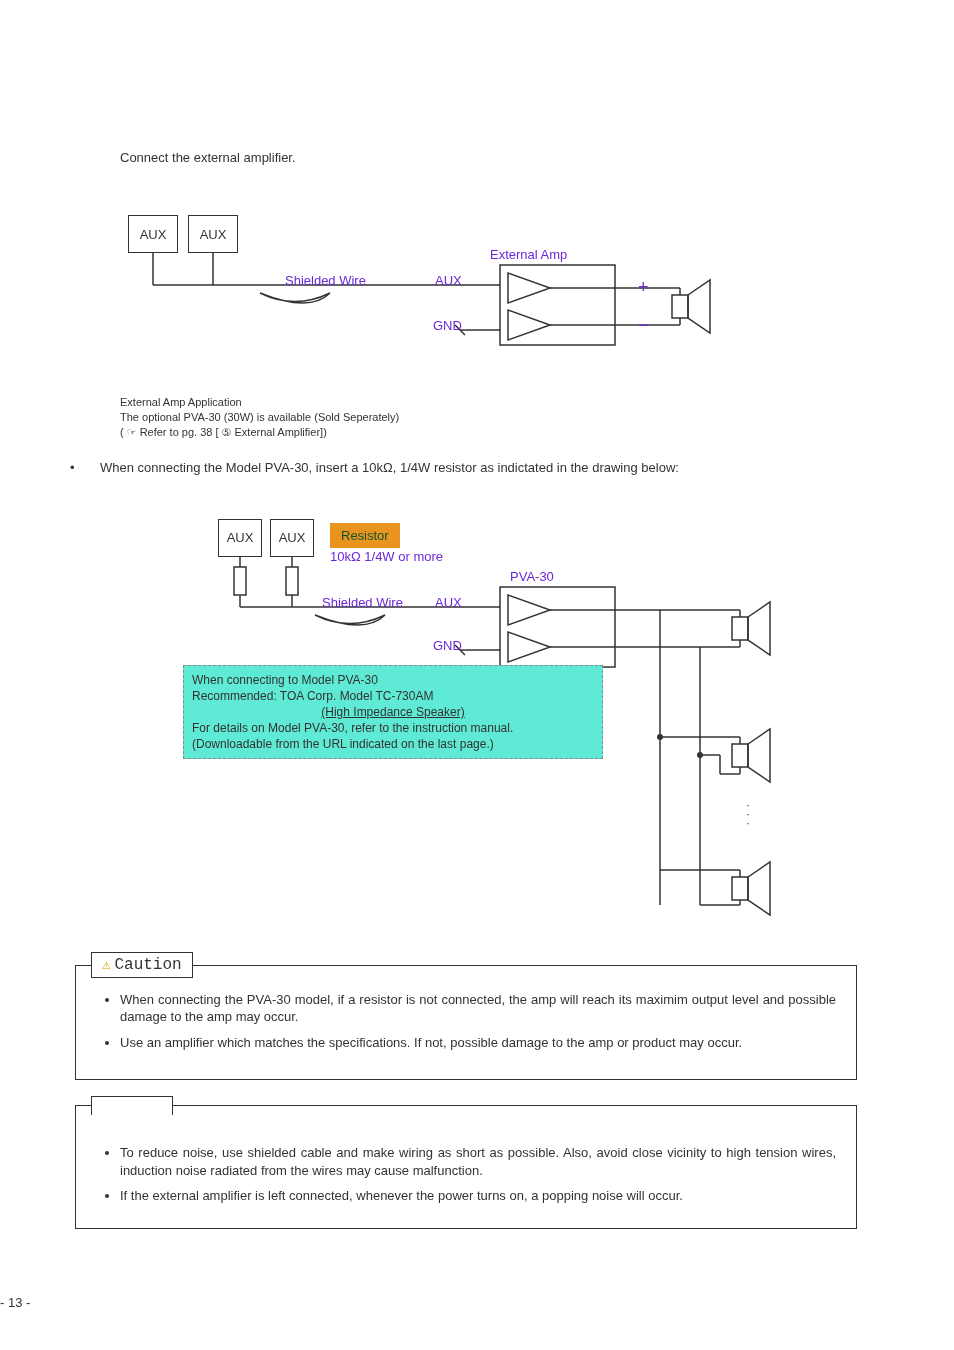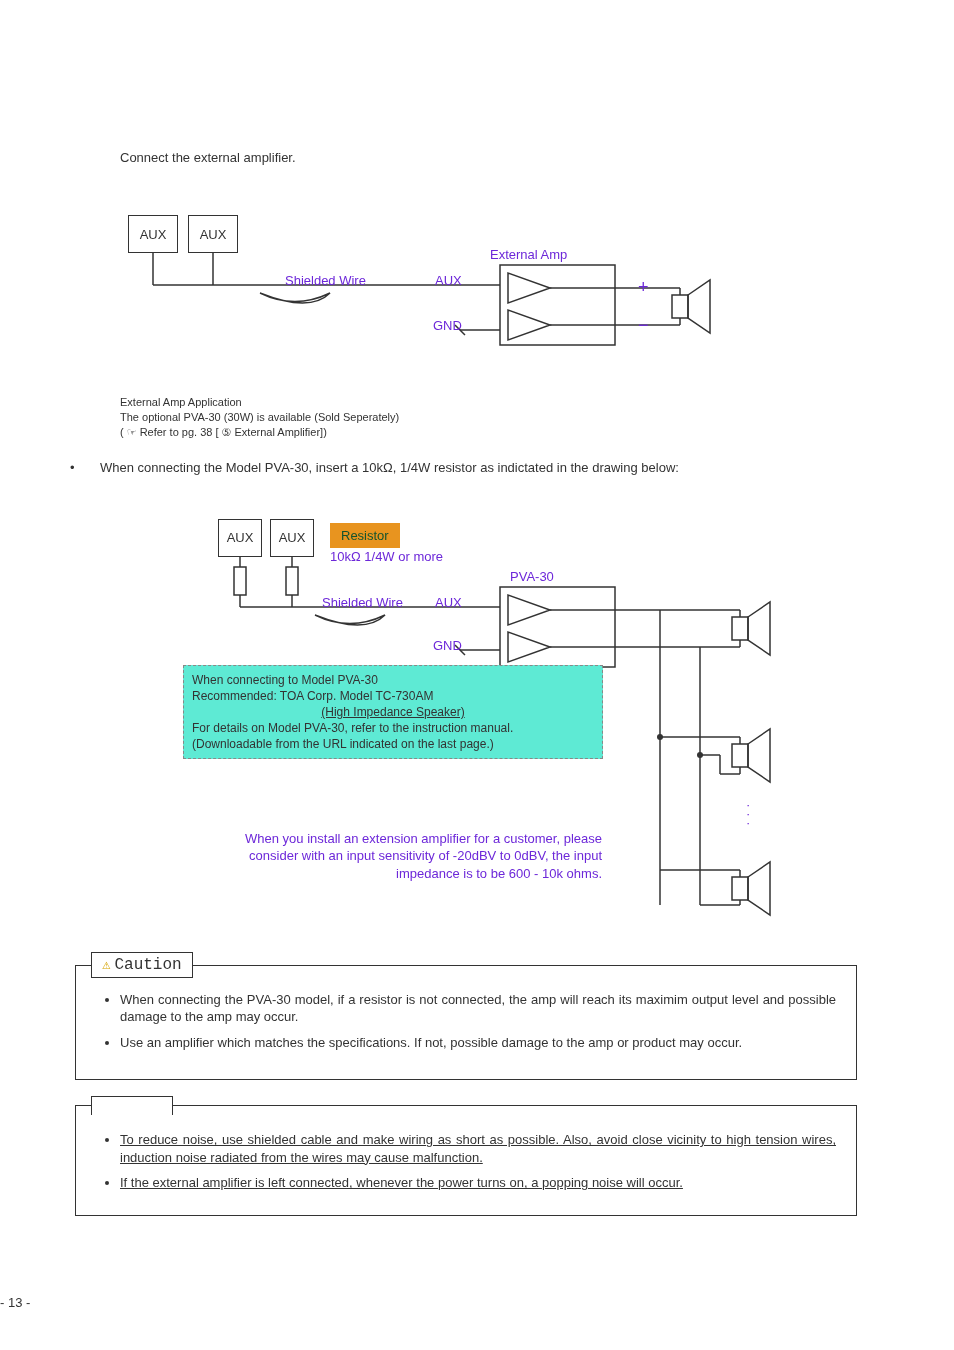--- a/index.html
+++ b/index.html
@@ -86,22 +86,21 @@
   }
   .caution-list li {
     margin-bottom: 8px;
     line-height: 1.35;
     text-align: justify;
   }
   .note-frame {
     position: relative;
     border: 1.5px solid #333;
     margin: 25px 15px 0 15px;
-    padding: 25px 20px 15px 20px;
-    text-decoration: underline;
+    padding: 38px 20px 15px 20px;
   }
   .note-tab {
     position: absolute;
     top: -10px;
     left: 15px;
     width: 80px;
     height: 18px;
     background: #fff;
     border: 1.5px solid #333;
     border-bottom: none;
@@ -269,21 +268,20 @@
     <div class="label-abs" style="left:450px; top:84px;">PVA-30</div>
 
     <div class="dashed-box" style="left:123px; top:180px; width:402px;">
       <div>When connecting to Model PVA-30</div>
       <div>Recommended: TOA Corp. Model TC-730AM</div>
       <div style="text-align:center;text-decoration:underline;">(High Impedance Speaker)</div>
       <div>For details on Model PVA-30, refer to the instruction manual.</div>
       <div>(Downloadable from the URL indicated on the last page.)</div>
     </div>
 
-    <div class="label-abs" style="left:137px; top:345px; width:405px; line-height:1.35;">When you install an extension amplifier for a customer, please consider with an input sensitivity of -20dBV to 0dBV, the input impedance is to be 600 - 10k ohms.</div>
 
     <div class="label-abs" style="left:686px; top:315px; line-height:0.7;">·<br>·<br>·</div>
   </div>
 
   <div class="caution-frame">
     <div class="caution-label">
       <span class="warn-triangle">⚠</span>
       <span>Caution</span>
     </div>
     <ul class="caution-list">

